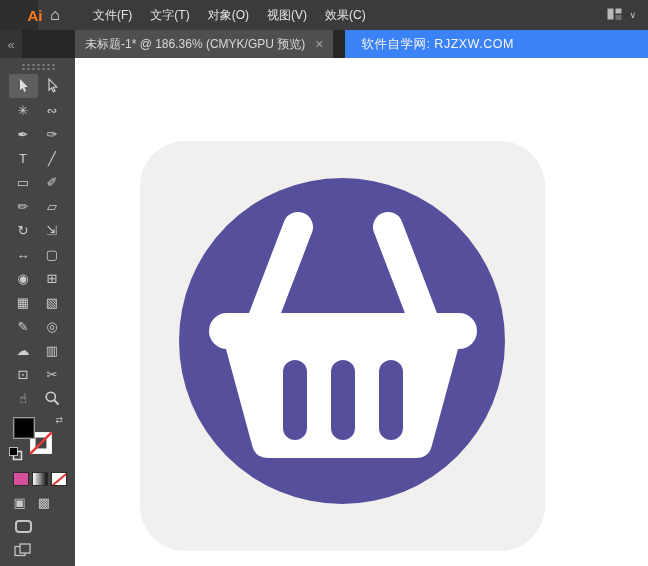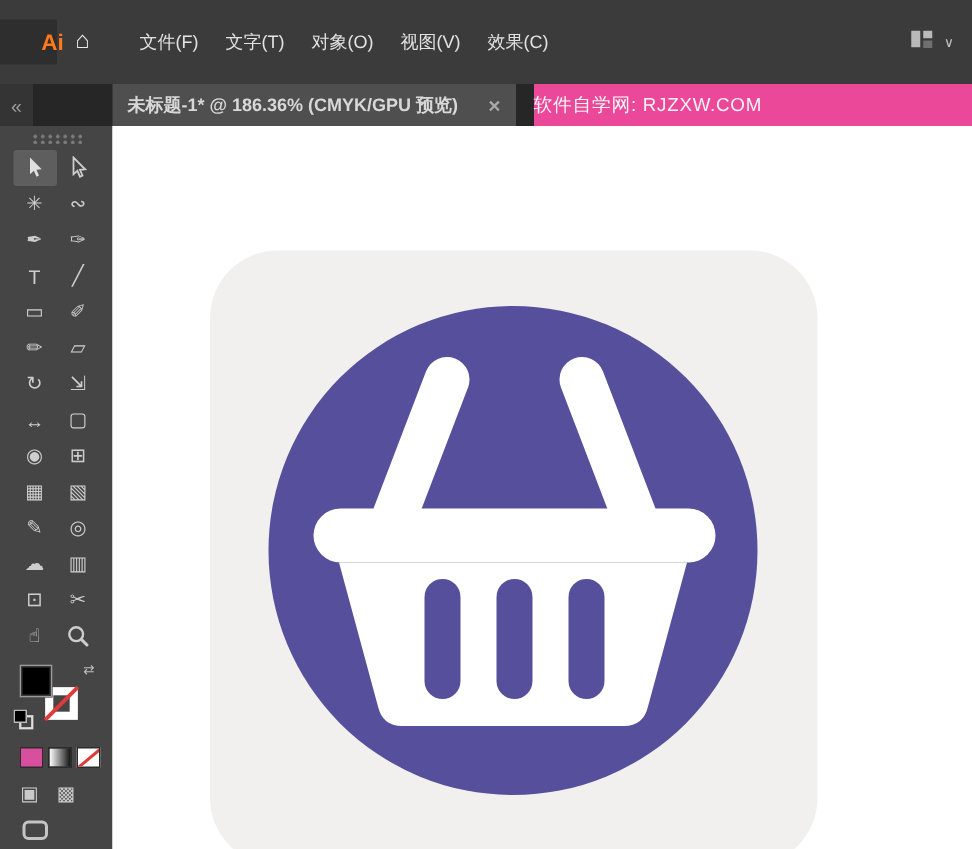--- a/index.html
+++ b/index.html
@@ -6,33 +6,33 @@
   html,body { width:648px; height:566px; overflow:hidden; }
   body { font-family:"Liberation Sans","DejaVu Sans",sans-serif; background:#fff; }
   .app { width:648px; height:566px; display:flex; flex-direction:column; }
 
   
   .menubar { flex:0 0 30px; background:#3b3b3b; display:flex; align-items:center; }
   .logo { width:38px; height:30px; display:flex; align-items:center; justify-content:center;
           background:#2e2e2e; color:#ff7a1c; font-weight:bold; font-size:15px;padding-left:32px; }
   .home { width:34px; text-align:center; color:#e9e9e9; font-size:16px; line-height:30px; }
   .menus { display:flex; margin-left:12px; }
-  .menu-item { padding:13px 9px; font-size:12px; color:#e2e2e2; line-height:30px; white-space:nowrap; }
+  .menu-item { padding:0 9px; font-size:12px; color:#e2e2e2; line-height:30px; white-space:nowrap; }
   .menubar-right { margin-left:auto; display:flex; align-items:center; gap:7px; padding-right:12px; color:#c8c8c8; }
   .chev { font-size:9px; color:#c8c8c8; }
 
   
   .tabbar { flex:0 0 28px; background:#262626; display:flex; align-items:stretch; }
   .collapse { width:22px; display:flex; align-items:center; justify-content:center;
               color:#9c9c9c; font-size:13px; background:#343434; }
   .doc-tab { margin-left:53px; background:#4f4f4f; display:flex; align-items:center;
-             padding:0 10px; gap:20px; font-size:12px; color:#d8d8d8; white-space:nowrap;font-weight:bold; }
+             padding:0 10px; gap:10px; font-size:12px; color:#d8d8d8; white-space:nowrap; }
   .tab-close { color:#a8a8a8; font-size:14px; }
-  .site { flex:1; margin-left:12px; background:#ec4899; color:#f4f4f4; font-size:12.5px;
-          display:flex; align-items:center; letter-spacing:.5px; white-space:nowrap; }
+  .site { flex:1; margin-left:12px; background:#3b82f6; color:#f4f4f4; font-size:12.5px;
+          display:flex; align-items:center; padding-left:16px; letter-spacing:.5px; white-space:nowrap; }
 
   
   .main { flex:1; display:flex; min-height:0; }
 
   
   .toolbar { flex:0 0 75px; background:#454545; padding-top:5px; }
   .grip { width:34px; height:7px; margin:0 auto 4px;
           background-image:radial-gradient(circle,#7d7d7d 1px,transparent 1.3px);
           background-size:5px 4px; }
   .tools { width:58px; margin:0 auto; display:grid; grid-template-columns:29px 29px; }

